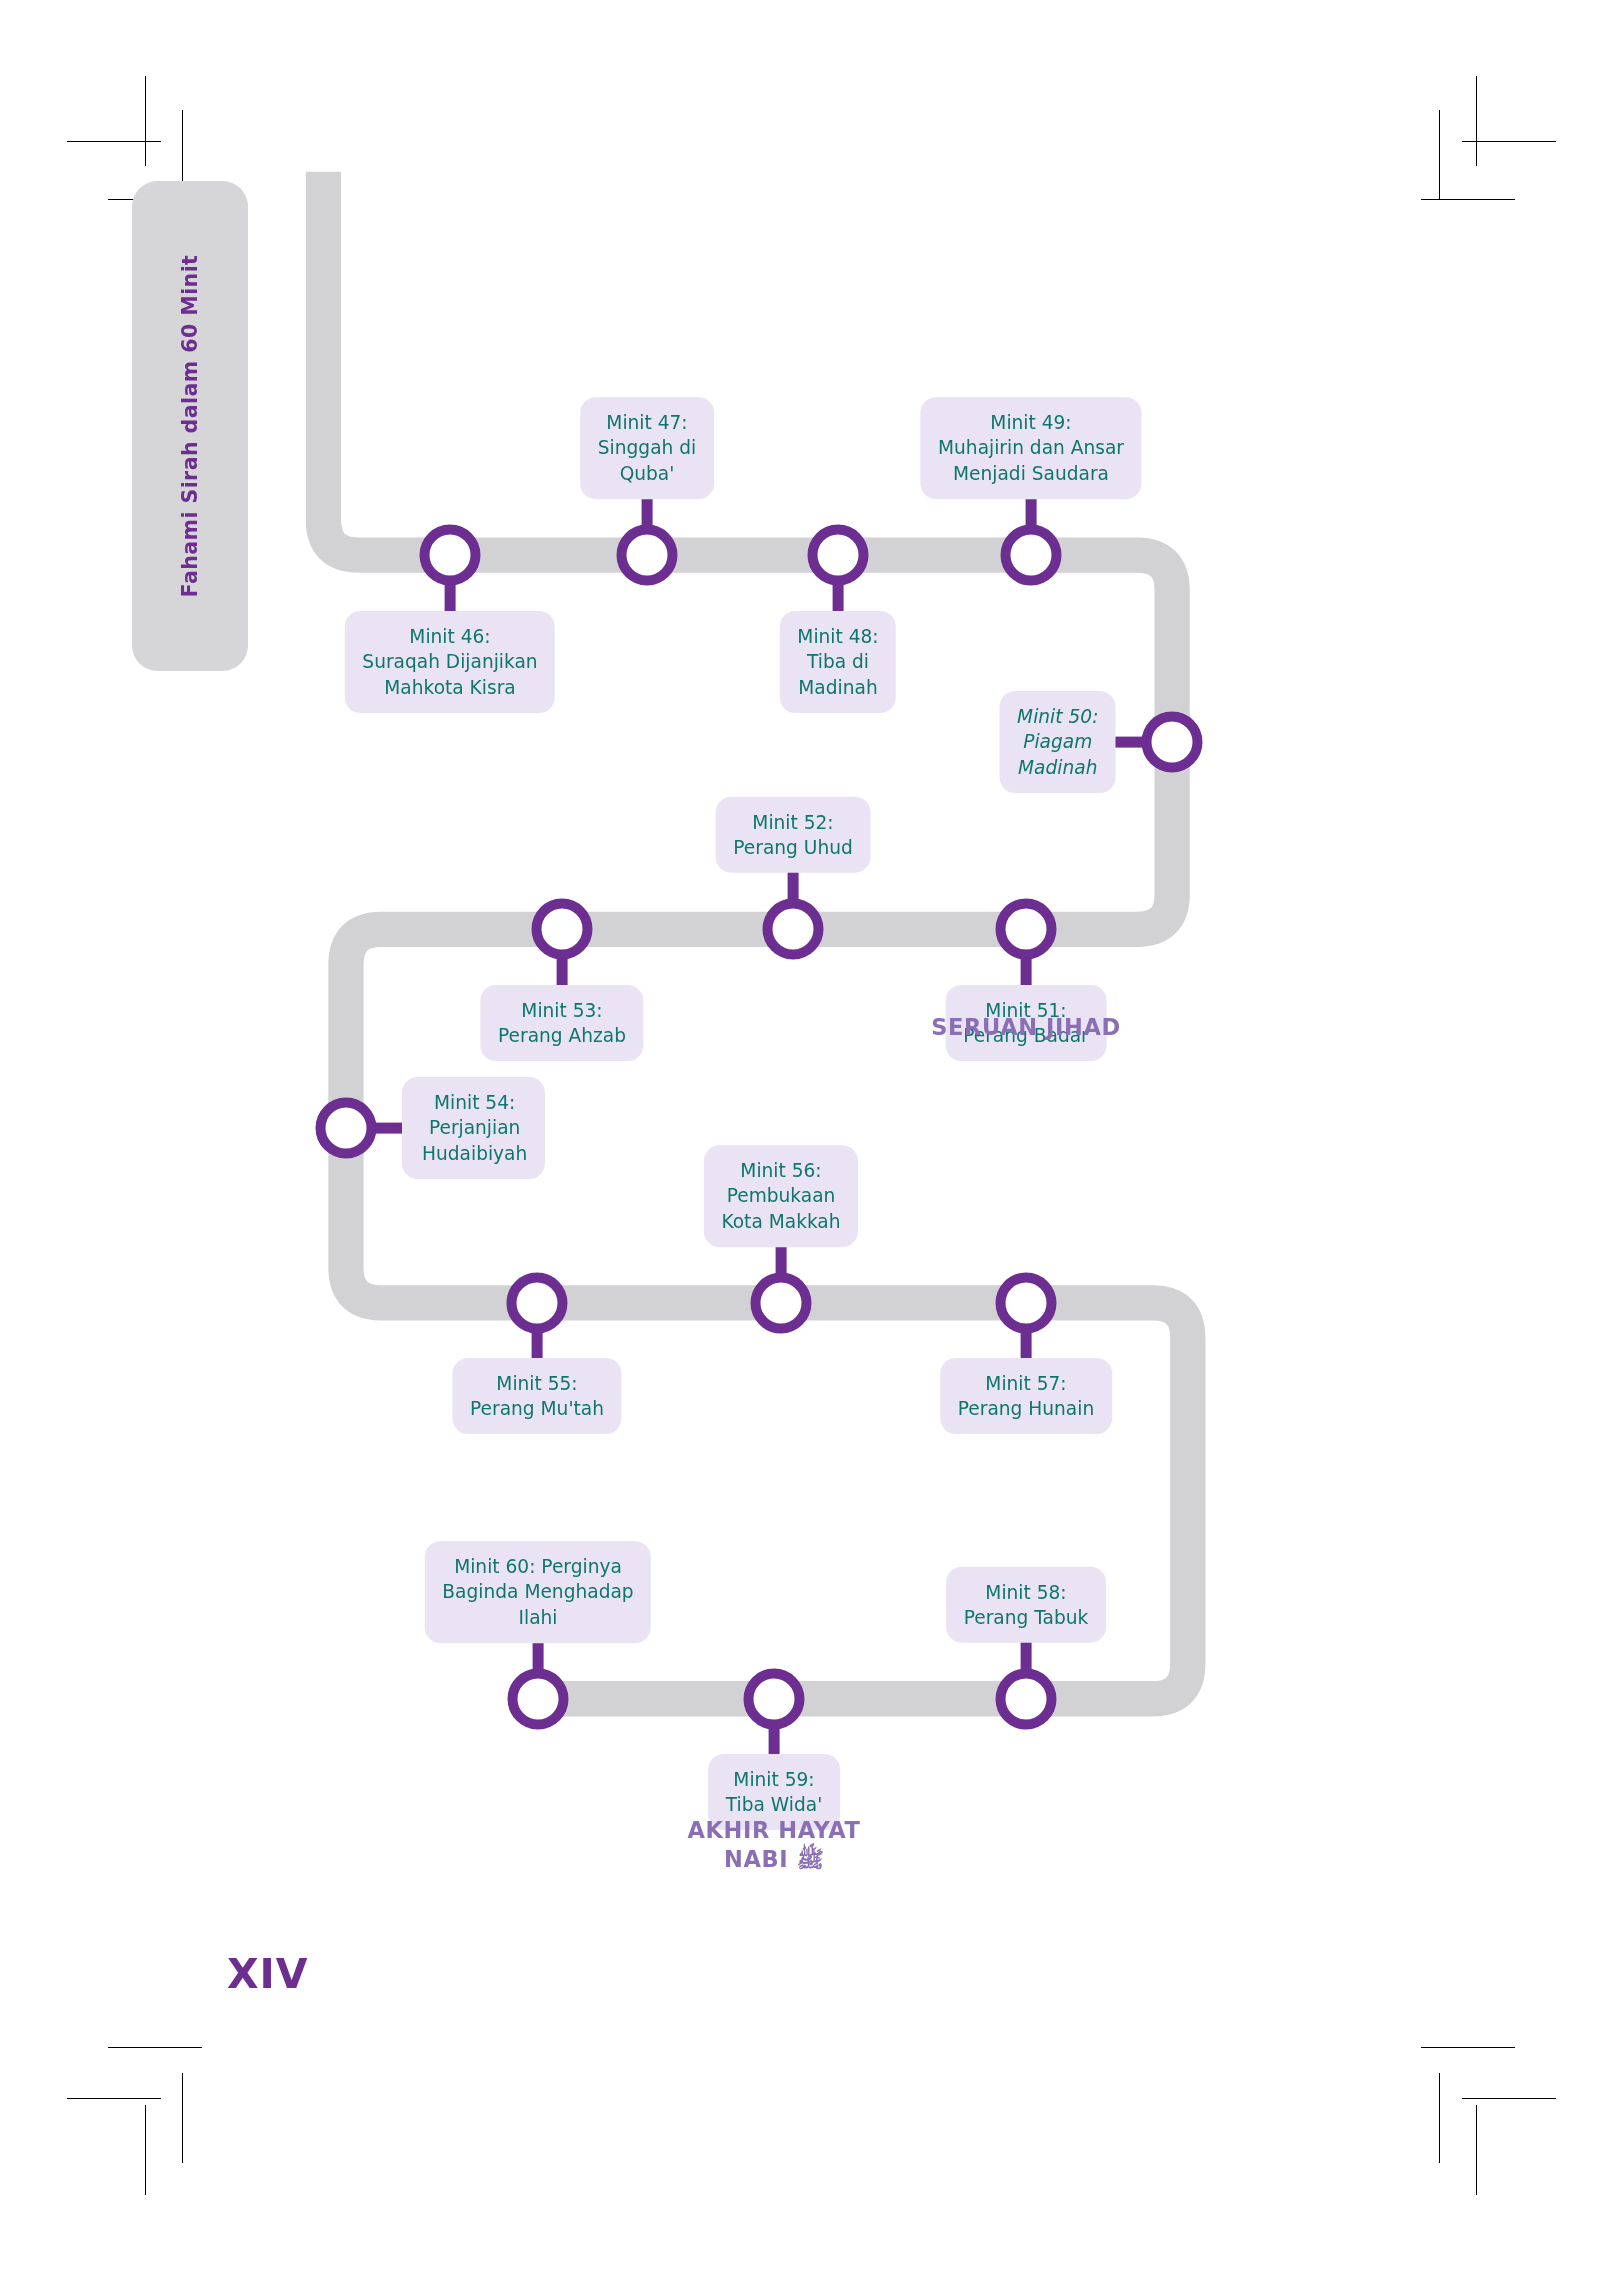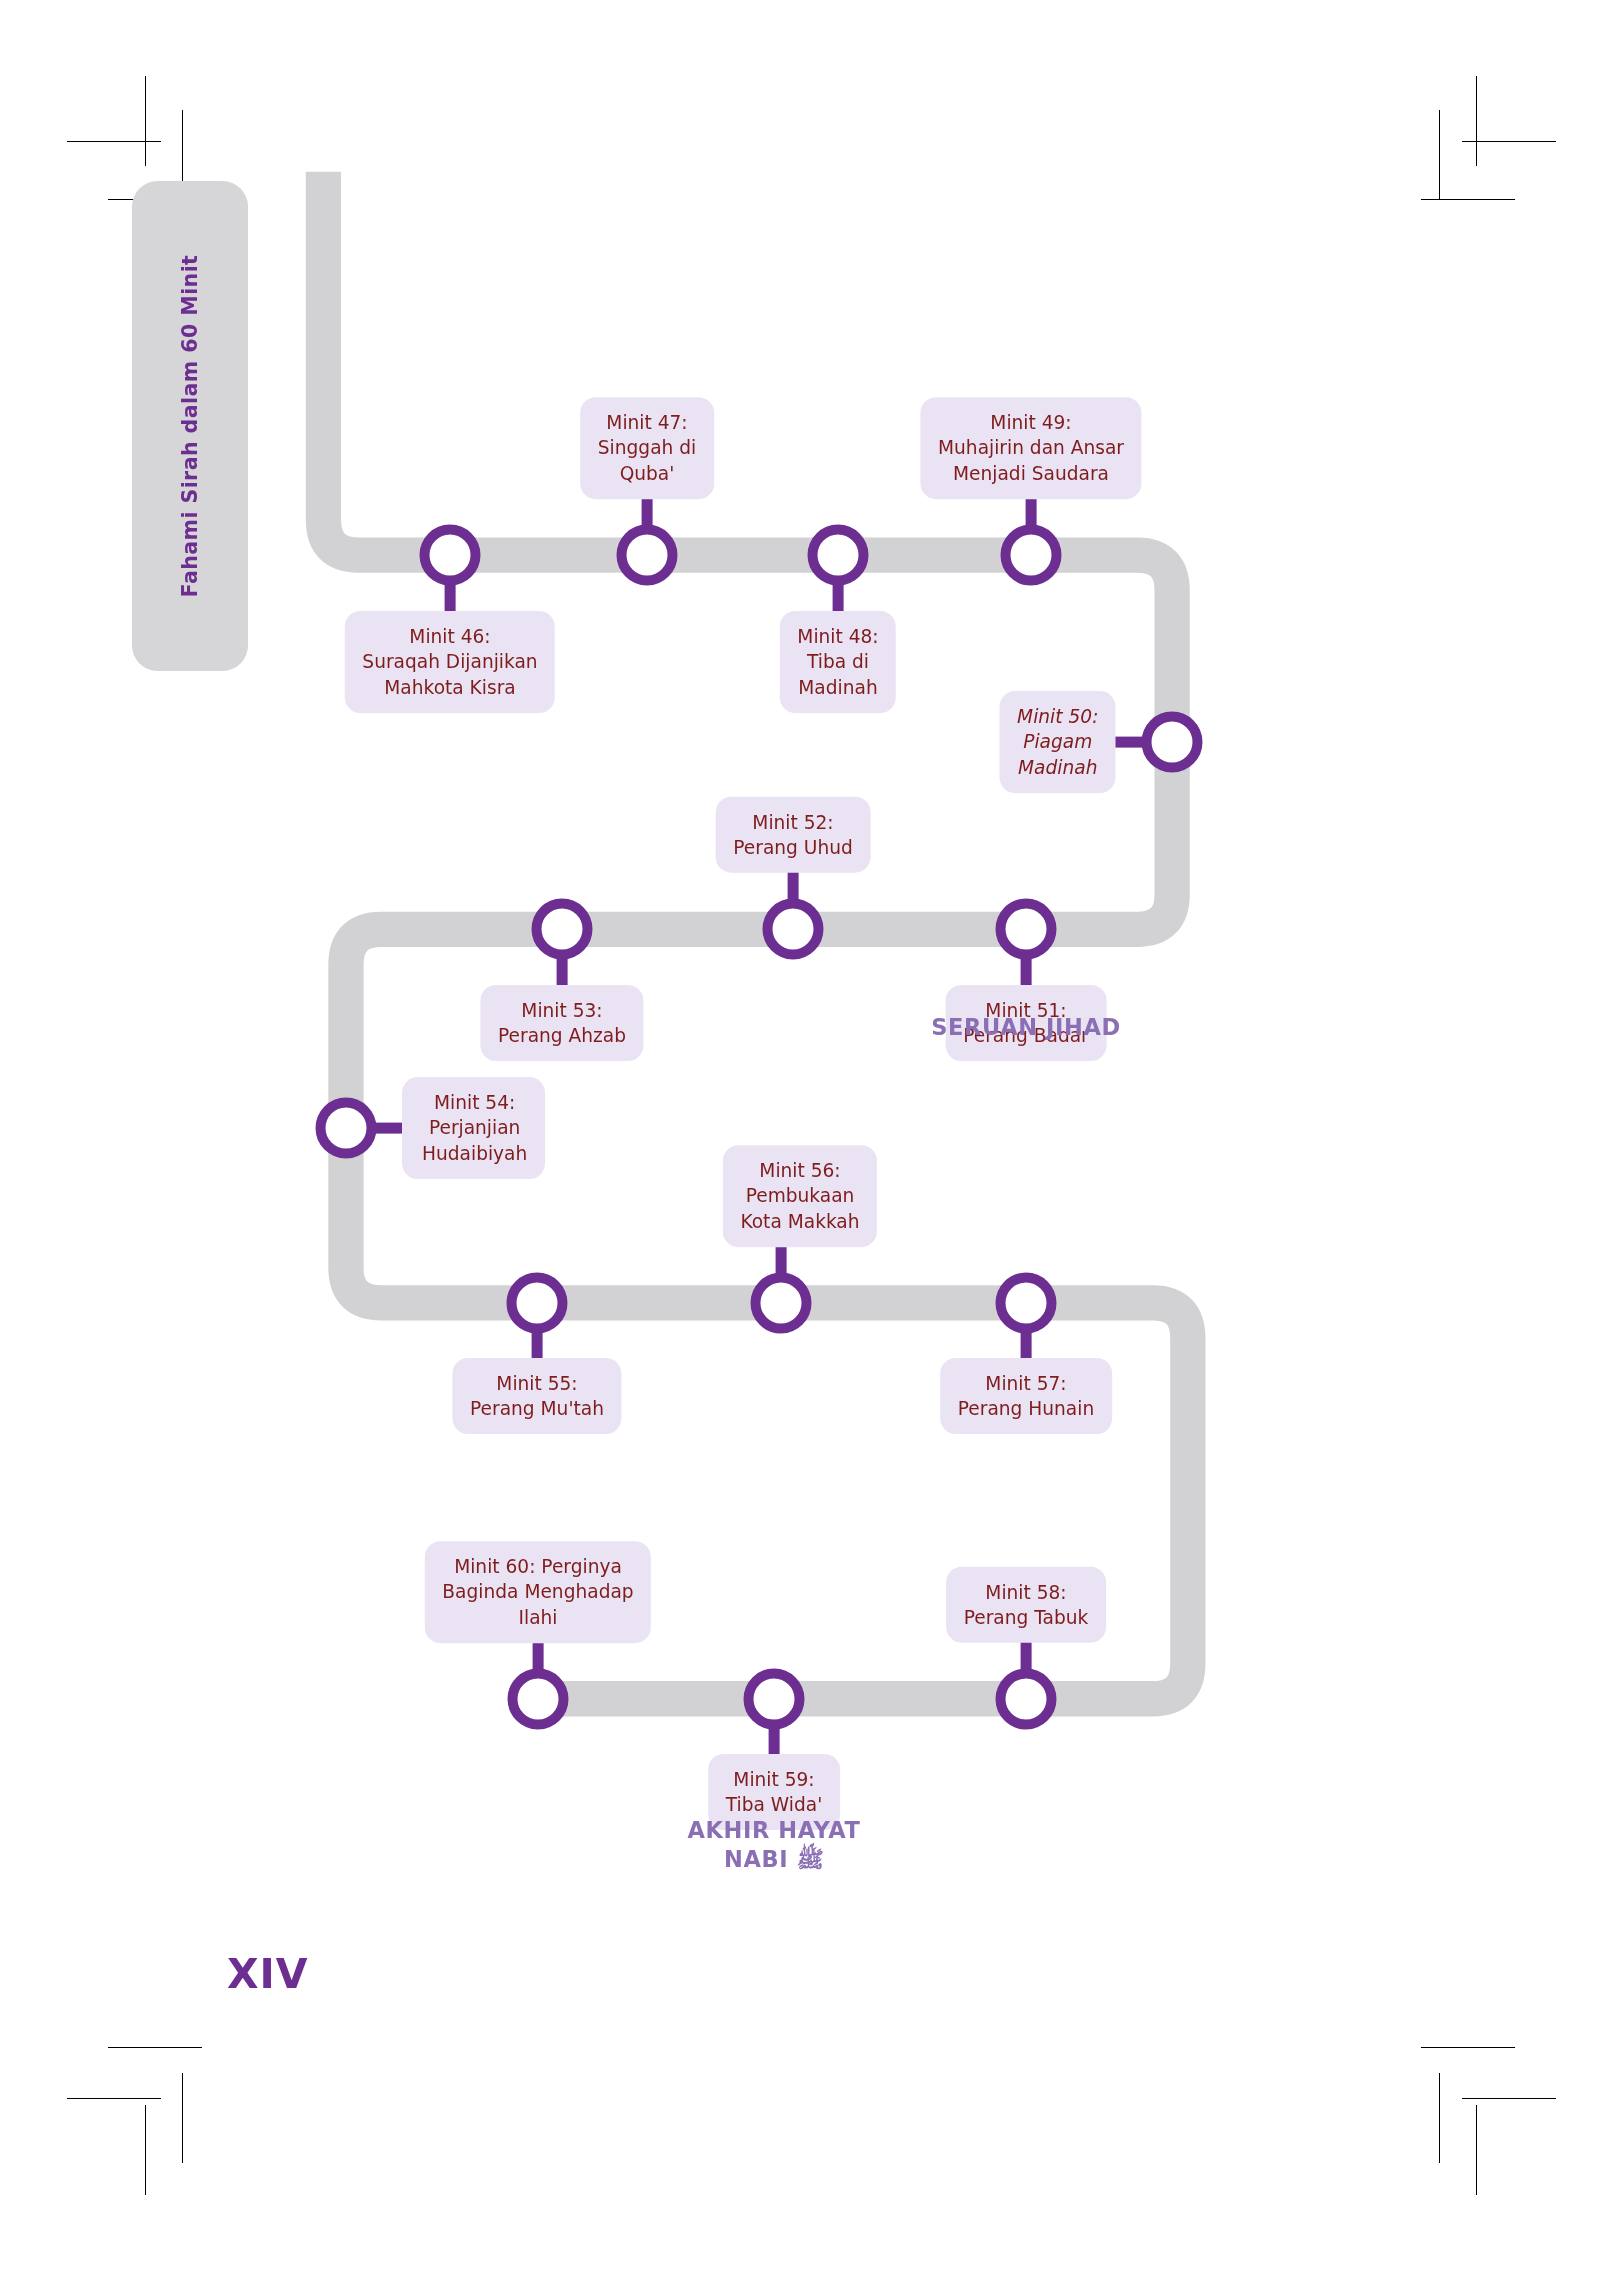--- a/index.html
+++ b/index.html
@@ -80,21 +80,21 @@
   .stem-h {
     height: 10.8px;
     transform: translateY(-50%);
   }
 
   
   .pill {
     position: absolute;
     background: #eae3f4;
     border-radius: 15.7px;
-    color: #7f1d1d;
+    color: #0f766e;
     font-size: 18.6px;
     line-height: 25.5px;
     text-align: center;
     padding: 12.7px 17.6px;
     box-sizing: border-box;
     white-space: pre-line;
   }
   .pill-below { transform: translate(-50%, 0); }
   .pill-above { transform: translate(-50%, -100%); }
   .pill-left  { transform: translate(-100%, -50%); font-style: italic; }
@@ -234,21 +234,21 @@
       </div>
       <div>
         <div class="stem stem-v" style="left: 537px; top: 1329px; height: 31px;"></div>
         <div class="node" style="left: 537px; top: 1303px;"></div>
         <div class="pill pill-below" style="left: 537px; top: 1358px;">Minit 55:
 Perang Mu'tah</div>
       </div>
       <div>
         <div class="stem stem-v" style="left: 781px; top: 1245px; height: 31px;"></div>
         <div class="node" style="left: 781px; top: 1303px;"></div>
-        <div class="pill pill-above" style="left: 781px; top: 1247px; margin-left: 19px;">Minit 56:
+        <div class="pill pill-above" style="left: 781px; top: 1247px;">Minit 56:
 Pembukaan
 Kota Makkah</div>
       </div>
       <div>
         <div class="stem stem-v" style="left: 1026px; top: 1329px; height: 31px;"></div>
         <div class="node" style="left: 1026px; top: 1303px;"></div>
         <div class="pill pill-below" style="left: 1026px; top: 1358px;">Minit 57:
 Perang Hunain</div>
       </div>
       <div>

